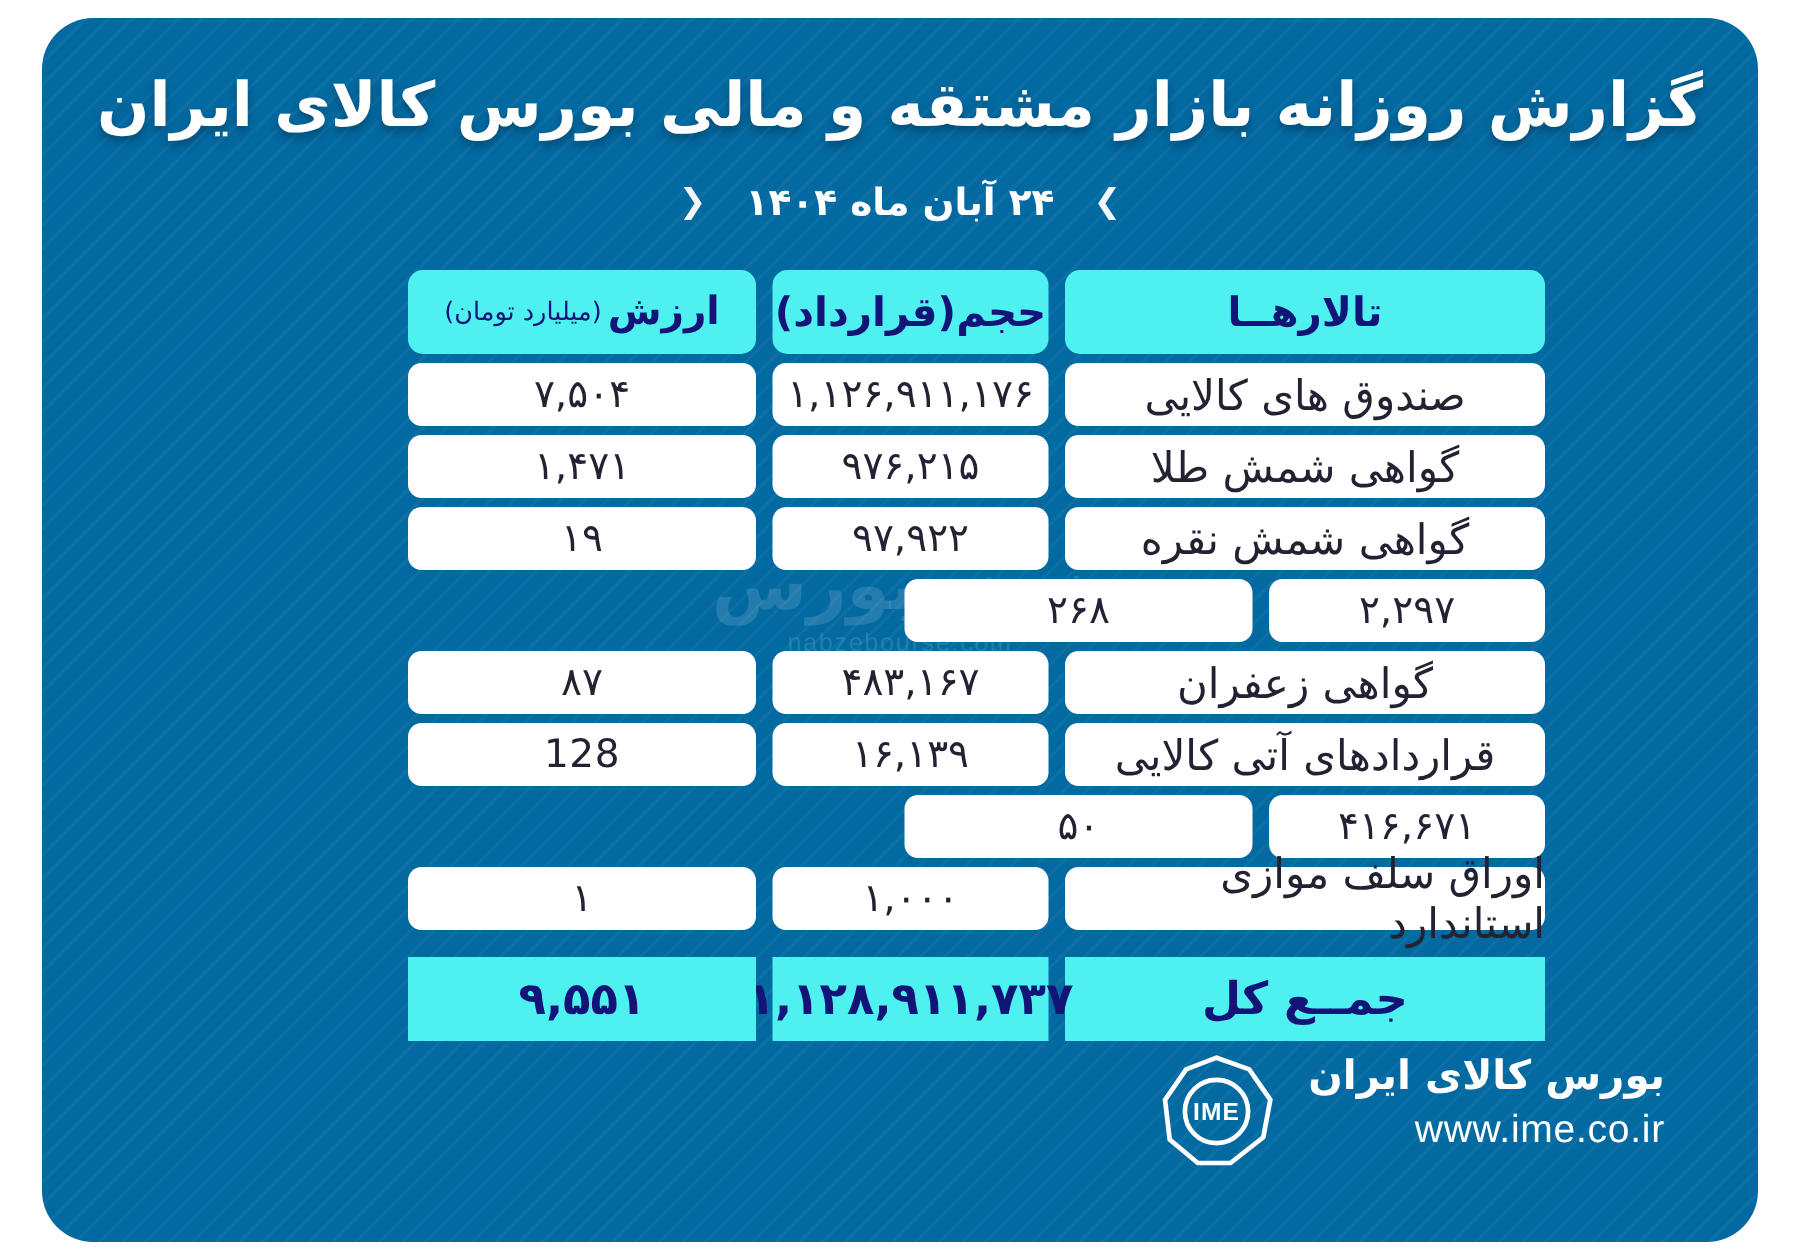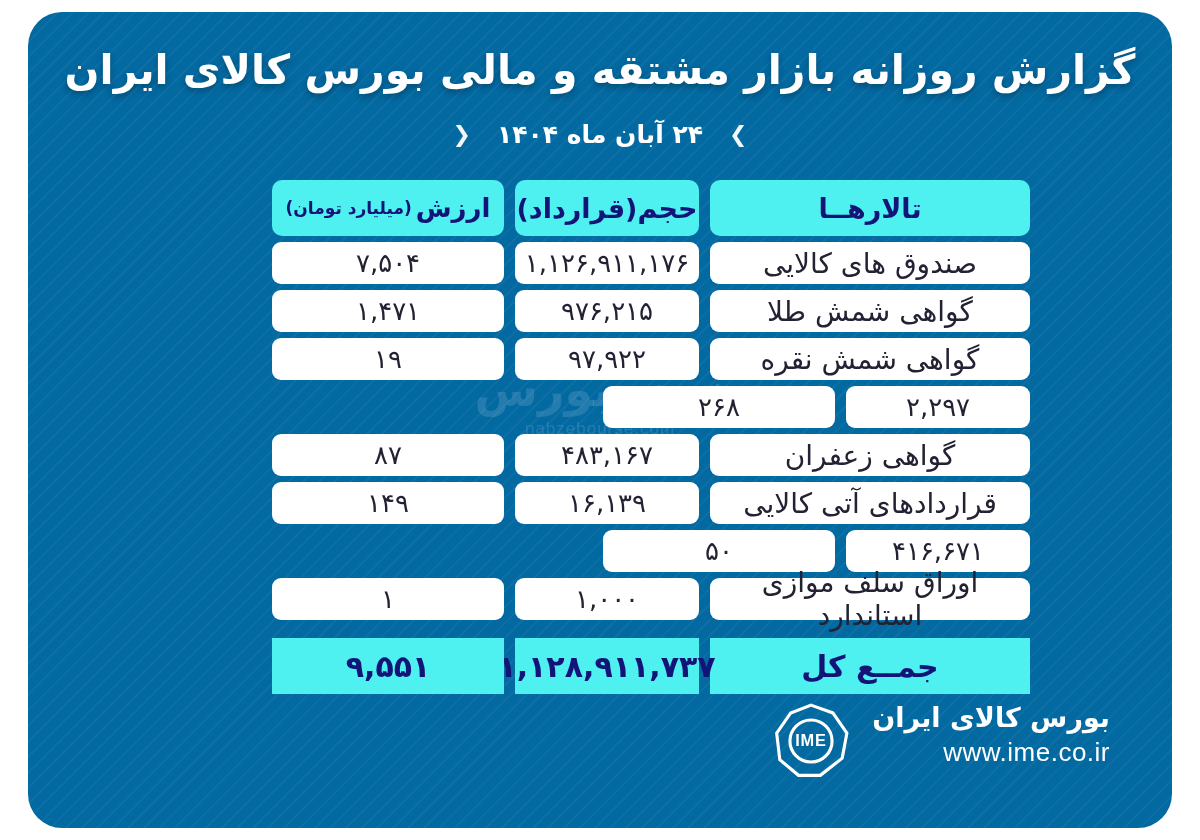--- a/index.html
+++ b/index.html
@@ -119,36 +119,36 @@
     direction: rtl;
   }
   .cell {
     border-radius: 9px;
     display: flex;
     align-items: center;
     justify-content: center;
     text-align: center;
     box-sizing: border-box;
   }
-  .c-hall   { width: 320px; }
+  .c-hall   { width: 320px; text-align: right; }
   .c-vol    { width: 184px; }
   .c-val    { width: 232px; }
 
   .head .cell {
     background: #4ff0f0;
     color: #121478;
     height: 56px;
     font-size: 27px;
     font-weight: bold;
     border-radius: 10px;
   }
   .head .c-val { font-size: 26px; }
   .head .unit {
     font-size: 17px;
-    font-weight: bold;
+    font-weight: normal;
     margin-right: 4px;
   }
 
   .data .cell {
     background: #ffffff;
     color: #222233;
     height: 42px;
     font-size: 21px;
   }
   .data .c-hall { font-size: 28px; }
@@ -253,21 +253,21 @@
           <div class="cell c-val">۲۶۸</div>
         </div>
         <div class="row data" style="margin-bottom: 6px;">
           <div class="cell c-hall">گواهی زعفران</div>
           <div class="cell c-vol">۴۸۳,۱۶۷</div>
           <div class="cell c-val">۸۷</div>
         </div>
         <div class="row data" style="margin-bottom: 6px;">
           <div class="cell c-hall">قراردادهای آتی کالایی</div>
           <div class="cell c-vol">۱۶,۱۳۹</div>
-          <div class="cell c-val">۱۴۹</div>
+          <div class="cell c-val">128</div>
         </div>
         <div class="row data" style="margin-bottom: 6px;">
           <div class="cell c-vol">۴۱۶,۶۷۱</div>
           <div class="cell c-val">۵۰</div>
         </div>
         <div class="row data" style="margin-bottom: 6px;">
           <div class="cell c-hall">اوراق سلف موازی استاندارد</div>
           <div class="cell c-vol">۱,۰۰۰</div>
           <div class="cell c-val">۱</div>
         </div>

